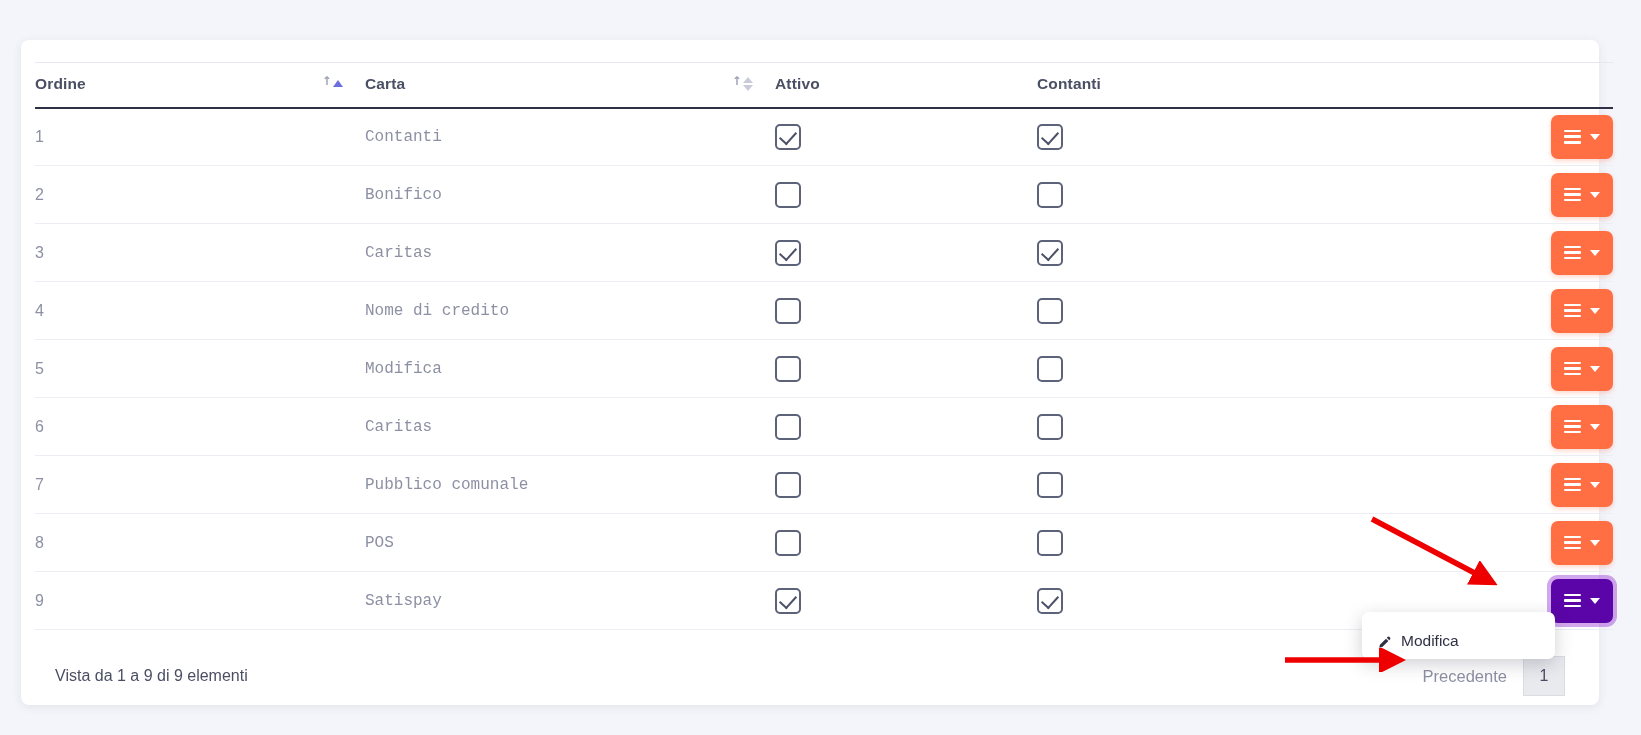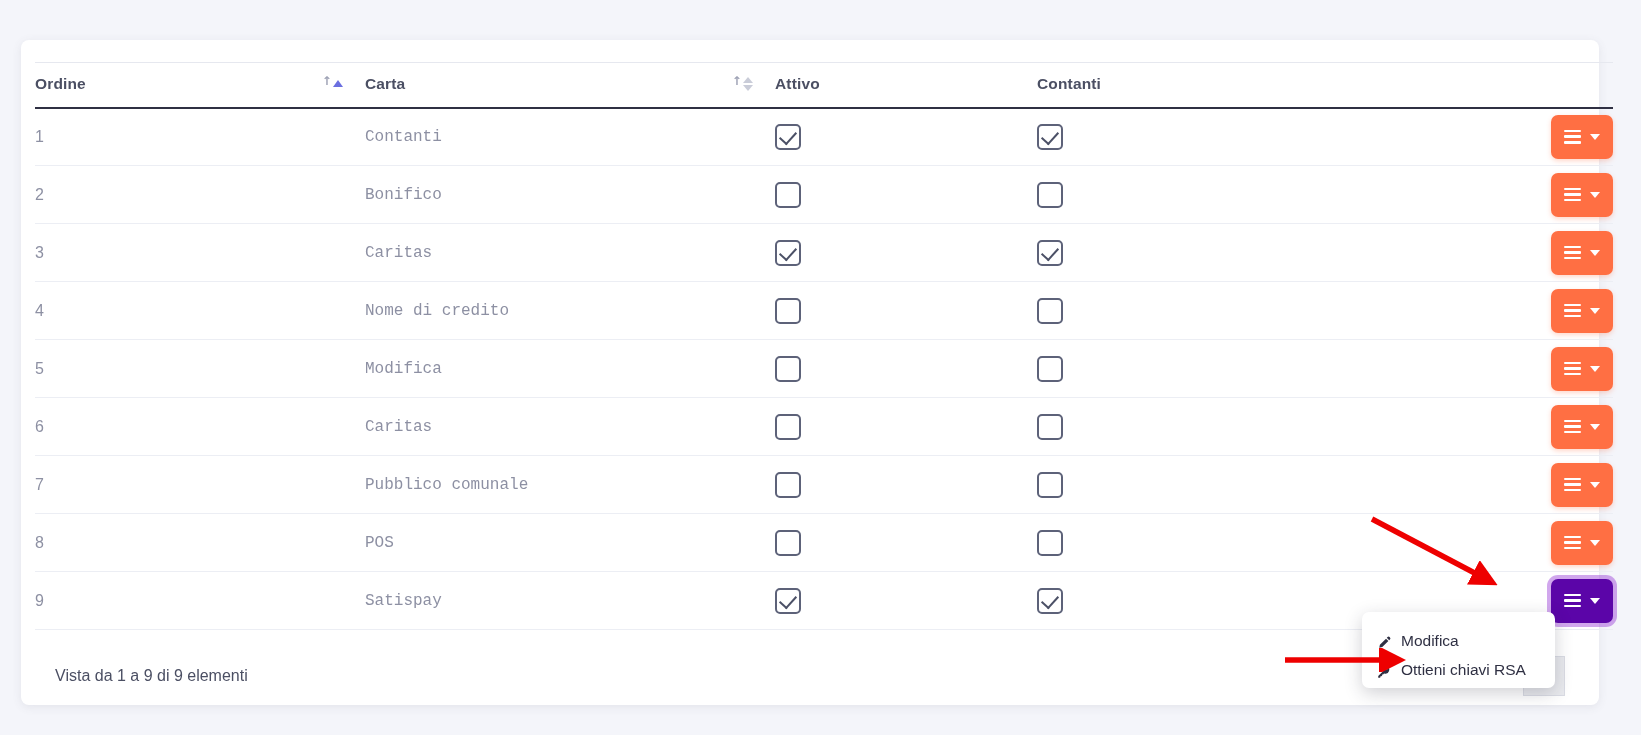--- a/index.html
+++ b/index.html
@@ -454,28 +454,20 @@
 
   <div class="dropdown-menu">
     <div class="menu-item">
       <span class="mi-icon">
         <svg width="14" height="14" viewBox="0 0 16 16" aria-hidden="true">
           <path fill="#2f3043" d="M12.1 1.2a1.6 1.6 0 0 1 2.3 0l0.4 0.4a1.6 1.6 0 0 1 0 2.3l-0.9 0.9-2.7-2.7 0.9-0.9zM10.3 3l2.7 2.7-7 7-3.4 0.7 0.7-3.4 7-7z"></path>
         </svg>
       </span>
       <span>Modifica</span>
     </div>
-    <div class="menu-item">
-      <span class="mi-icon">
-        <svg width="14" height="14" viewBox="0 0 16 16" aria-hidden="true">
-          <path fill="#2f3043" d="M10.8 1.2a4 4 0 0 0-3.6 5.7L1.4 12.7v1.9h1.9l0.6-0.6v-1.1h1.1l0.9-0.9v-1.1h1.1l1.1-1.1a4 4 0 1 0 2.7-8.6zm1.3 3.5a1.1 1.1 0 1 1-1.6-1.6 1.1 1.1 0 0 1 1.6 1.6z"></path>
-        </svg>
-      </span>
-      <span>Ottieni chiavi RSA</span>
-    </div>
   </div>
 
   <svg class="annot" id="arrow1" width="140" height="75" viewBox="0 0 140 75">
     <defs>
       <marker id="ah1" markerWidth="5" markerHeight="5" refX="2.6" refY="2.5" orient="auto">
         <path d="M0,0 L5,2.5 L0,5 z" fill="#ee0000"></path>
       </marker>
     </defs>
     <line x1="4" y1="4" x2="118" y2="64" stroke="#ee0000" stroke-width="5.5" marker-end="url(#ah1)"></line>
   </svg>

